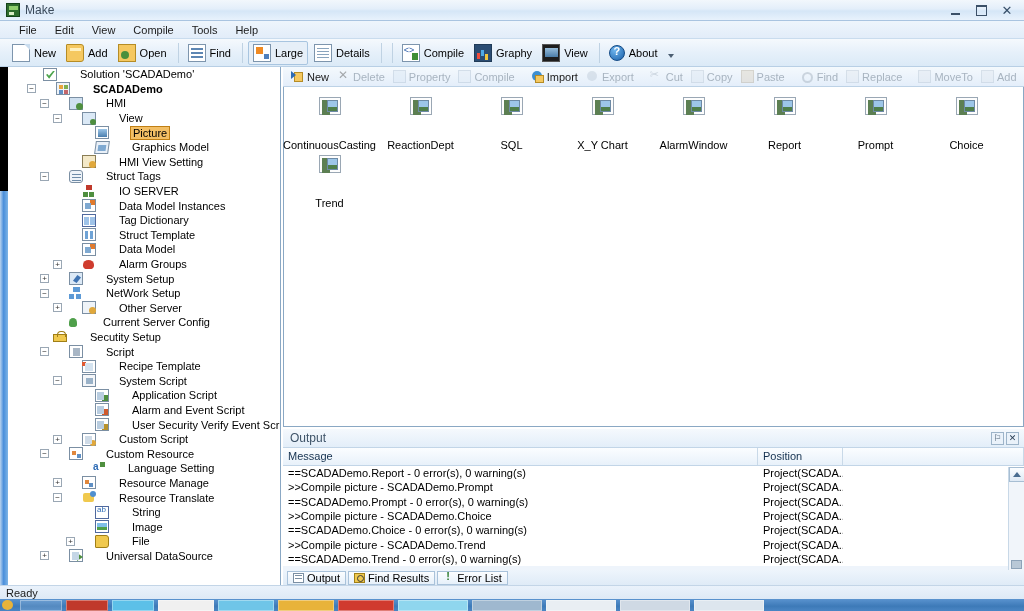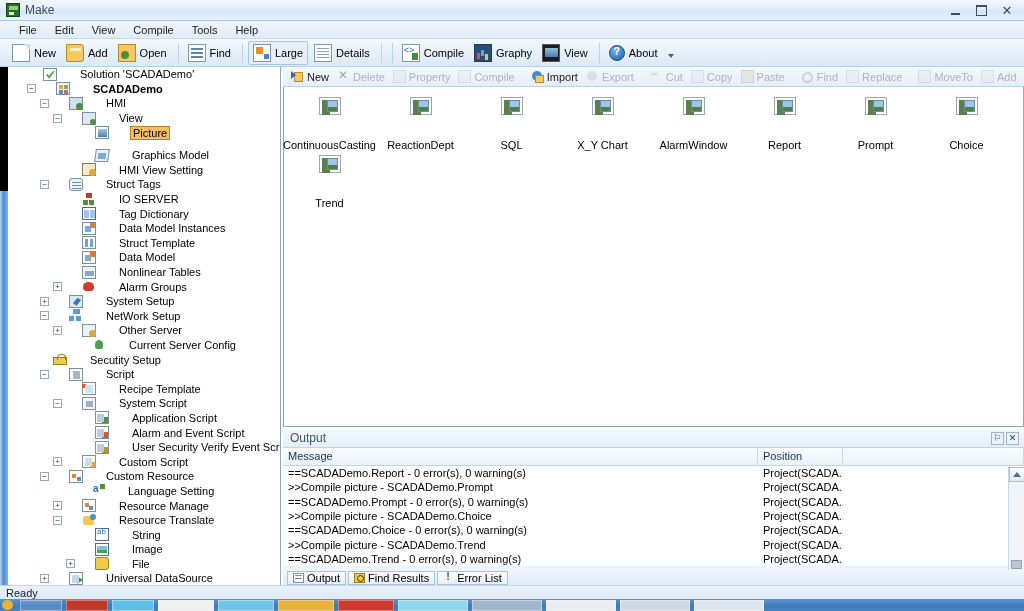--- a/index.html
+++ b/index.html
@@ -394,21 +394,21 @@
       <div class="tnode" style="padding-left: 45px;">
         <span class="exp">−</span>
         <span class="ti view2"></span>
         <span class="tlabel">View</span>
       </div>
       <div class="tnode selected" style="padding-left: 58px;">
         <span class="expspace"></span>
         <span class="ti pic"></span>
         <span class="tlabel">Picture</span>
       </div>
-      <div class="tnode" style="padding-left: 58px; margin-top: 8px;">
+      <div class="tnode" style="padding-left: 58px;">
         <span class="expspace"></span>
         <span class="ti gm"></span>
         <span class="tlabel">Graphics Model</span>
       </div>
       <div class="tnode" style="padding-left: 45px;">
         <span class="expspace"></span>
         <span class="ti hvs"></span>
         <span class="tlabel">HMI View Setting</span>
       </div>
       <div class="tnode" style="padding-left: 32px;">
@@ -416,42 +416,37 @@
         <span class="ti db"></span>
         <span class="tlabel">Struct Tags</span>
       </div>
       <div class="tnode" style="padding-left: 45px;">
         <span class="expspace"></span>
         <span class="ti ios"></span>
         <span class="tlabel">IO SERVER</span>
       </div>
       <div class="tnode" style="padding-left: 45px;">
         <span class="expspace"></span>
+        <span class="ti dmi"></span>
+        <span class="tlabel">Data Model Instances</span>
+      </div>
+      <div class="tnode" style="padding-left: 45px;">
+        <span class="expspace"></span>
         <span class="ti tagd"></span>
         <span class="tlabel">Tag Dictionary</span>
       </div>
       <div class="tnode" style="padding-left: 45px;">
         <span class="expspace"></span>
-        <span class="ti dmi"></span>
-        <span class="tlabel">Data Model Instances</span>
-      </div>
-      <div class="tnode" style="padding-left: 45px;">
-        <span class="expspace"></span>
         <span class="ti st"></span>
         <span class="tlabel">Struct Template</span>
       </div>
       <div class="tnode" style="padding-left: 45px;">
         <span class="expspace"></span>
         <span class="ti dmi"></span>
         <span class="tlabel">Data Model</span>
-      </div>
-      <div class="tnode" style="padding-left: 45px;">
-        <span class="expspace"></span>
-        <span class="ti nlt"></span>
-        <span class="tlabel">Nonlinear Tables</span>
       </div>
       <div class="tnode" style="padding-left: 45px;">
         <span class="exp">+</span>
         <span class="ti alarm"></span>
         <span class="tlabel">Alarm Groups</span>
       </div>
       <div class="tnode" style="padding-left: 32px;">
         <span class="exp">+</span>
         <span class="ti sys"></span>
         <span class="tlabel">System Setup</span>
@@ -459,21 +454,21 @@
       <div class="tnode" style="padding-left: 32px;">
         <span class="exp">−</span>
         <span class="ti net"></span>
         <span class="tlabel">NetWork Setup</span>
       </div>
       <div class="tnode" style="padding-left: 45px;">
         <span class="exp">+</span>
         <span class="ti srv"></span>
         <span class="tlabel">Other Server</span>
       </div>
-      <div class="tnode" style="padding-left: 55px;">
+      <div class="tnode" style="padding-left: 29px;">
         <span class="expspace"></span>
         <span class="ti csc"></span>
         <span class="tlabel">Current Server Config</span>
       </div>
       <div class="tnode" style="padding-left: 16px;">
         <span class="expspace"></span>
         <span class="ti lock"></span>
         <span class="tlabel">Secutity Setup</span>
       </div>
       <div class="tnode" style="padding-left: 32px;">

